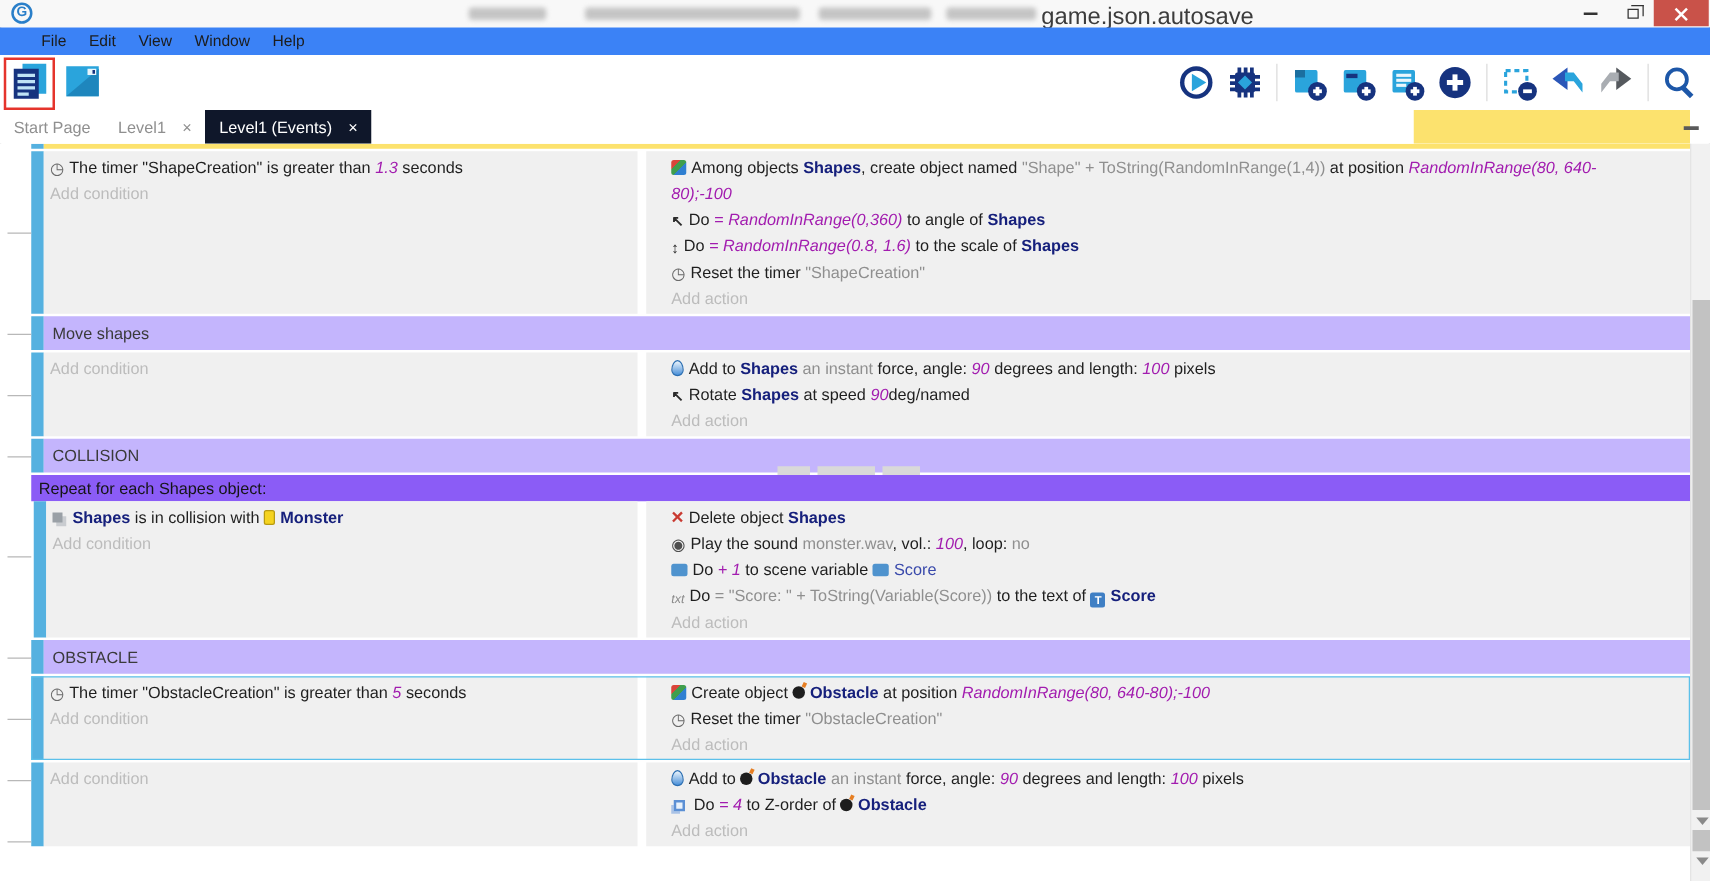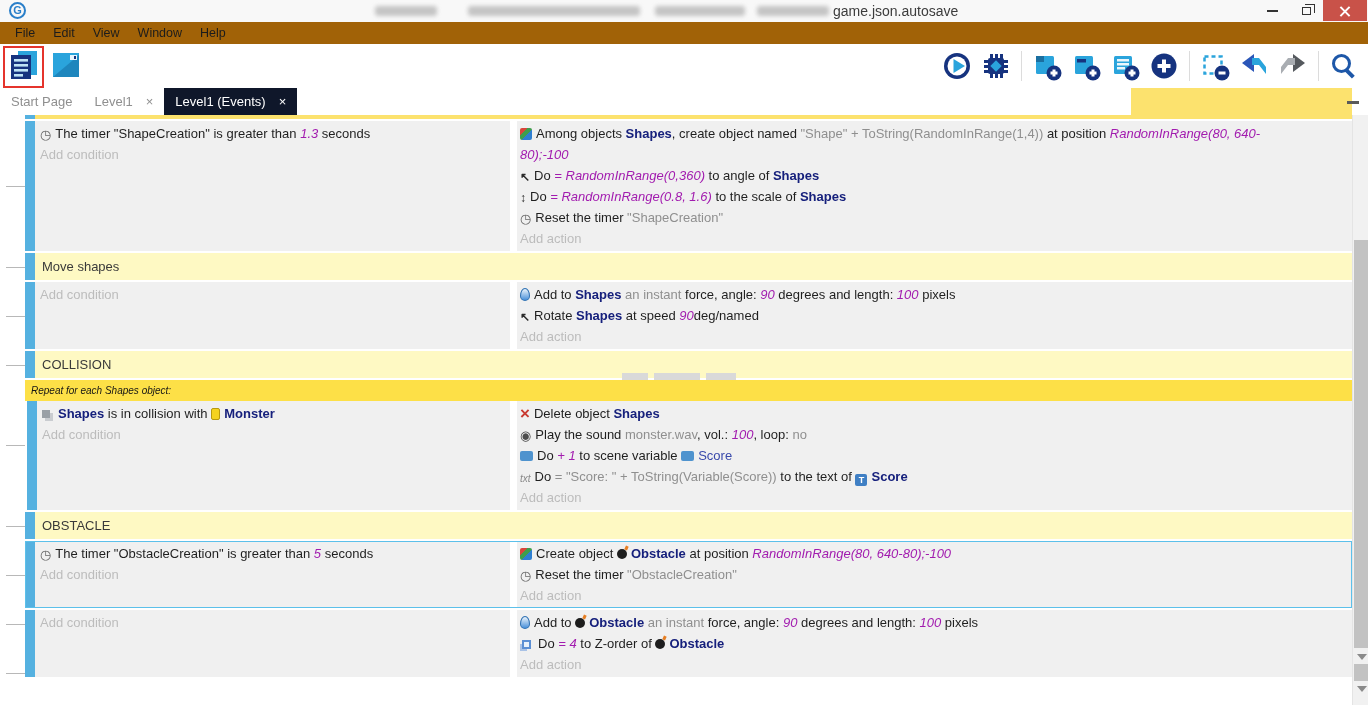--- a/index.html
+++ b/index.html
@@ -9,32 +9,32 @@
     font-family:"Liberation Sans", sans-serif; overflow:hidden;
     box-shadow: inset 0 0 0 1px #b6b6b6;
   }
   
   .titlebar { position:absolute; top:0; left:0; right:0; height:22px; background:#f8f8f8; }
   .logo { position:absolute; left:9px; top:2px; width:17px; height:17px; border-radius:50%;
           border:2px solid #2a7fc9; color:#2a7fc9; font-weight:bold; font-size:11px;
           line-height:13px; text-align:center; }
   .blurseg { position:absolute; top:6px; height:10px; background:#a9a9a9; border-radius:3px;
              filter:blur(2px); opacity:.65; }
-  .title-tail { position:absolute; left:833px; top:3px; font-size:14px; color:#3c3c3c; }
+  .title-tail { position:absolute; left:833px; top:3px; font-size:19px; color:#3c3c3c; }
   .winbtn { position:absolute; top:0; height:21px; display:flex; align-items:center; justify-content:center; }
   .btn-min { left:1255px; width:34px; } .btn-min i { width:11px; height:2px; background:#333; display:block; }
   .btn-res { left:1289px; width:34px; }
   .btn-res i { position:relative; width:9px; height:8px; border:1px solid #333; display:block; background:#f8f8f8;}
   .btn-res i:before { content:""; position:absolute; left:2px; top:-4px; width:9px; height:8px; border:1px solid #333; border-bottom:none; border-left:none; }
   .btn-close { left:1323px; width:44px; background:#c95249; }
   .btn-close i { position:relative; width:12px; height:12px; display:block; }
   .btn-close i:before,.btn-close i:after { content:""; position:absolute; left:5px; top:0; width:2px; height:13px; background:#fff; }
   .btn-close i:before { transform:rotate(45deg);} .btn-close i:after { transform:rotate(-45deg);}
   
-  .menubar { position:absolute; top:22px; left:0; right:0; height:22px; background:#a16207; display:flex; align-items:center; padding-left:6px; }
+  .menubar { position:absolute; top:22px; left:0; right:0; height:22px; background:#3b82f6; display:flex; align-items:center; padding-left:24px; }
   .menubar span { font-size:12.5px; color:#1c1c1c; padding:0 9px; }
   
   .toolbar { position:absolute; top:44px; left:0; right:0; height:44px; background:#fff; }
   .tb-left { position:absolute; left:6px; top:4px; display:flex; gap:6px; }
   .tb-right { position:absolute; right:6px; top:5px; display:flex; align-items:center; gap:3px; }
   .tbi { width:36px; height:34px; display:flex; align-items:center; justify-content:center; }
   .vsep { width:1px; height:30px; background:#dcdcdc; margin:0 4px; }
   .annotation { position:absolute; left:3px; top:0px; width:41px; height:42px; border:2px solid #e5342c; }
   
   .tabbar { position:absolute; top:88px; left:0; right:0; height:27px; background:#fff; display:flex; align-items:stretch; }
@@ -45,33 +45,33 @@
   
   .comment-overlay { position:absolute; left:1131px; top:88px; width:221px; height:27px; background:#fce26e; }
   .nub { position:absolute; left:1347px; top:101px; width:12px; height:3px; background:#5a5a5a; }
   
   .sheet { position:absolute; top:115px; left:0; width:1352px; height:590px; overflow:hidden; background:#fff; }
   .row { display:flex; margin:0 0 2px 25px; position:relative; }
   .bar { width:10px; background:#55b1e0; flex:none; }
   .row.partial { height:4px; }
   .row.partial .cfill { flex:1; background:#fce26e; }
   .row.comment { height:27px; }
-  .cmt { flex:1; background:#fef9c3; font-size:13px; color:#3a3a3a; line-height:27px; padding-left:7px; }
+  .cmt { flex:1; background:#c4b5fd; font-size:13px; color:#3a3a3a; line-height:27px; padding-left:7px; }
   .cond { width:475px; flex:none; background:#f0f0f0; padding:2px 0 2px 5px; }
   .gap  { width:7px; flex:none; }
-  .act  { flex:1; background:#f0f0f0; padding:2px 0 2px 3px; }
+  .act  { flex:1; background:#f0f0f0; padding:2px 0 2px 20px; }
   .ln { font-size:13px; line-height:21px; white-space:normal; }
   .ln.add { color:#bcbcbc; }
   .sg-plain { color:#1f1f1f; }
   .sg-object { color:#16207c; font-weight:bold; }
   .sg-objectl { color:#3949ab; }
   .sg-expr { color:#a21caf;font-style:italic; }
   .sg-str { color:#8f8f8f; }
   .foreach { display:block; background:#fff; margin:0 0 2px 25px; position:relative; }
-  .fe-head { font-size:10px; color:#151515; line-height:21px; padding-left:6px; background:#fde047;font-style:italic; }
+  .fe-head { font-size:13px; color:#151515; line-height:21px; padding-left:6px; background:#8b5cf6; }
   .fe-inner { display:flex; margin-left:2px; }
   .fe-inner .cond { width:473px; }
   .row.sel, .sel-outline { outline:1px solid #5cc0ea; outline-offset:-1px; }
   .tick { position:absolute; left:6px; width:19px; height:1px; background:#b8b8b8; }
   .ghost { position:absolute; height:7px; background:#d9d9d9; }
   
   .ic { display:inline-block; margin-right:4px; vertical-align:-1px; font-size:12px; line-height:12px; }
   .ic-timer:before { content:"◷"; color:#6a6a6a; font-size:13px; }
   .ic-create { width:12px; height:12px; border-radius:2px; vertical-align:-2px;
       background:linear-gradient(135deg,#d9453a 32%,#3f9e4d 32% 58%,#2f7fd1 58%); }

